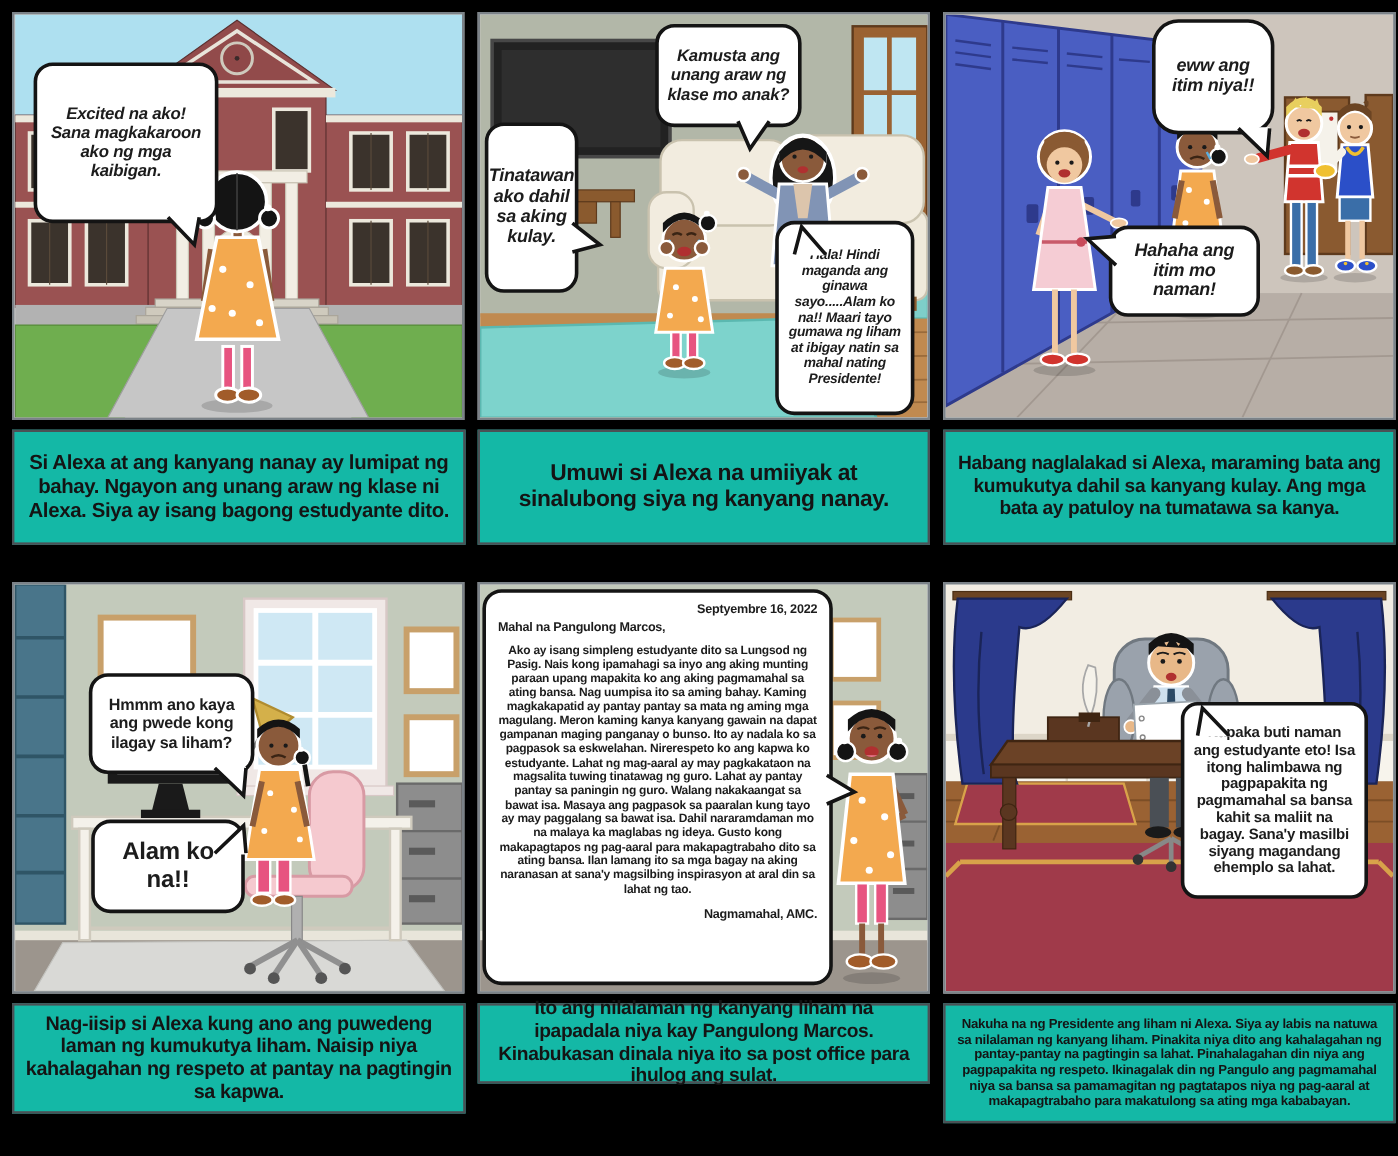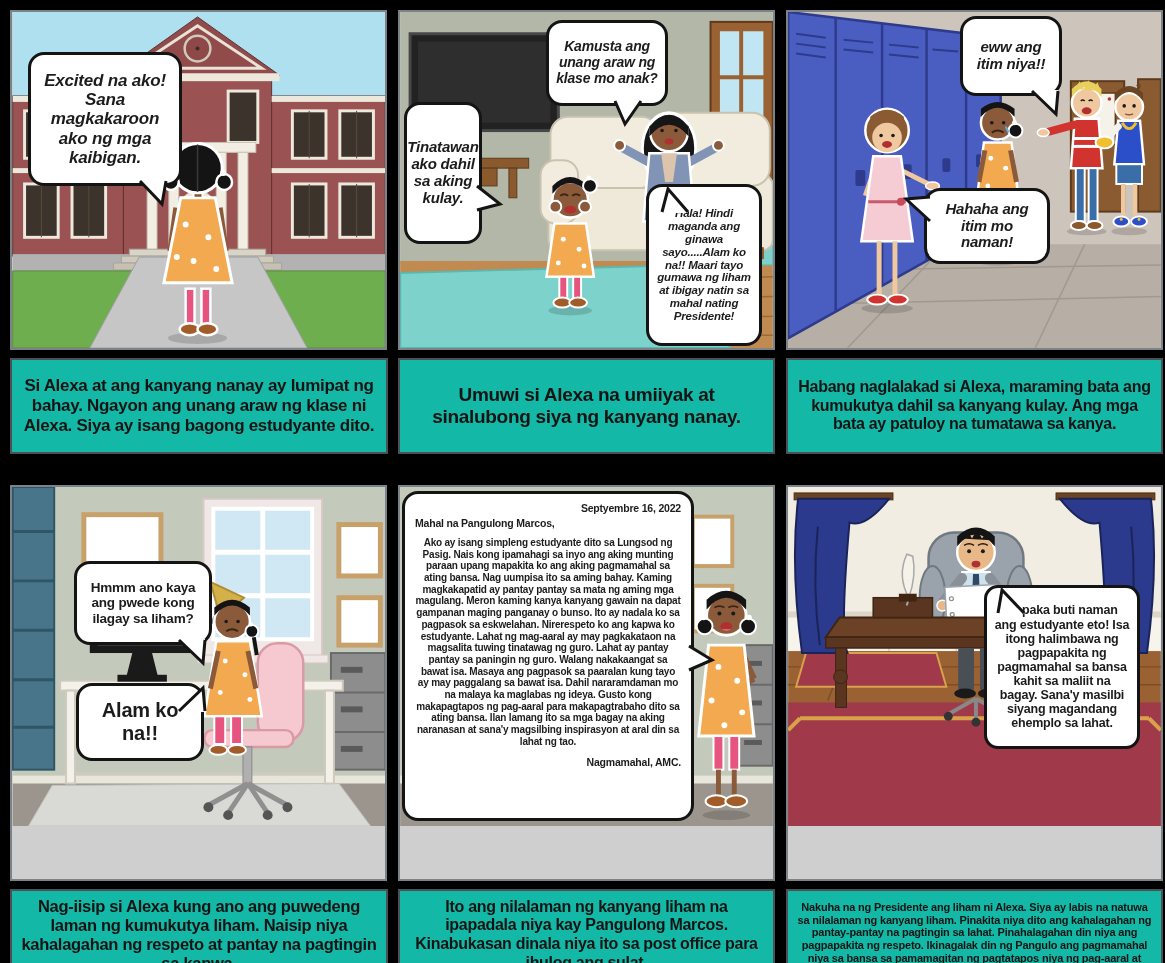--- a/index.html
+++ b/index.html
@@ -2,21 +2,21 @@
 <html><head>
 <meta charset="utf-8">
 <style>
   html,body{margin:0;padding:0;background:#000;}
   .board{position:relative;width:1165px;height:963px;background:#000;overflow:hidden;
          font-family:"Liberation Sans",sans-serif;}
   .cell{position:absolute;width:377px;}
   .scene{position:relative;width:377px;border:2px solid #7b8288;box-sizing:border-box;
          overflow:hidden;background:#cfcfcf;}
   .scene.r1{height:340px;font-style:italic;}
-  .scene.r2{height:396px;padding-left:48px;}
+  .scene.r2{height:343px;padding-left:48px;}
   .scene svg{position:absolute;left:0;top:0;display:block;}
   .caption{margin-top:8px;border:2px solid #4b5156;background:#14b8a6;box-sizing:border-box;
            color:#141414;font-weight:bold;text-align:center;display:flex;align-items:center;
            justify-content:center;padding:4px 8px;letter-spacing:-0.3px;line-height:1.16;}
   .bubble{position:absolute;background:#fff;border:3px solid #141414;border-radius:16px;
           display:flex;align-items:center;justify-content:center;text-align:center;
           font-weight:bold;color:#1c1c1c;line-height:1.13;padding:6px 7px;box-sizing:border-box;
           letter-spacing:-0.2px;}
   .tail{position:absolute;width:30px;height:26px;overflow:visible;}
   .letter{position:absolute;background:#fff;border:3px solid #141414;border-radius:16px;
@@ -103,21 +103,21 @@
           </g>
           <rect x="183" y="178" width="9" height="10" fill="#8a5a3b" stroke-width="2"></rect>
           <circle cx="187" cy="158" r="25" fill="#141414" stroke-width="3"></circle>
           <line x1="187" y1="134" x2="187" y2="182" stroke="#3a3a3a" stroke-width="1.5"></line>
           <circle cx="160" cy="172" r="8" fill="#141414" stroke-width="2.5"></circle>
           <circle cx="214" cy="172" r="8" fill="#141414" stroke-width="2.5"></circle>
           <circle cx="161" cy="163" r="3" fill="#fff" stroke="none"></circle>
           <circle cx="213" cy="163" r="3" fill="#fff" stroke="none"></circle>
         </g>
       </svg>
-      <div class="bubble" style="left:16px;top:40px;width:154px;height:134px;font-size:17px;">
+      <div class="bubble" style="left:16px;top:40px;width:154px;height:134px;font-size:14px;">
         <span>Excited na ako! Sana magkakaroon ako ng mga kaibigan.</span>
         <svg class="tail" style="left:72%;top:calc(100% - 3px);" viewBox="0 0 30 26">
           <polygon points="2,0 28,0 24,24" fill="#fff"></polygon>
           <path d="M2,1 L24,24 L28,1" fill="none" stroke="#141414" stroke-width="3"></path>
         </svg>
       </div>
     </div>
     <div class="caption" style="height:96px;font-size:17px;">Si Alexa at ang kanyang nanay ay lumipat ng bahay. Ngayon ang unang araw ng klase ni Alexa. Siya ay isang bagong estudyante dito.</div>
   </div>
 
@@ -339,21 +339,21 @@
           <ellipse cx="320" cy="132" rx="9" ry="6" fill="#f0c030" stroke="#fff" stroke-width="2"></ellipse>
           <rect x="332" y="154" width="26" height="20" fill="#3a6ea8" stroke="#fff" stroke-width="2"></rect>
           <line x1="339" y1="174" x2="339" y2="206" stroke="#f0c8a0" stroke-width="4.5"></line>
           <line x1="351" y1="174" x2="351" y2="206" stroke="#f0c8a0" stroke-width="4.5"></line>
           <ellipse cx="337" cy="212" rx="8" ry="5" fill="#2b4fc8" stroke="#fff" stroke-width="2"></ellipse>
           <ellipse cx="355" cy="212" rx="8" ry="5" fill="#2b4fc8" stroke="#fff" stroke-width="2"></ellipse>
           <circle cx="337" cy="210" r="1.5" fill="#f0c030"></circle>
             <circle cx="355" cy="210" r="1.5" fill="#f0c030"></circle>
         </g>
       </svg>
-      <div class="bubble" style="left:172px;top:4px;width:102px;height:80px;font-size:15px;">
+      <div class="bubble" style="left:172px;top:4px;width:102px;height:96px;font-size:15px;border-radius:22px;">
         <span>eww ang itim niya!!</span>
         <svg class="tail" style="left:70%;top:calc(100% - 3px);" viewBox="0 0 30 26">
           <polygon points="2,0 28,0 26,24" fill="#fff"></polygon>
           <path d="M2,1 L26,24 L28,1" fill="none" stroke="#141414" stroke-width="3"></path>
         </svg>
       </div>
       <div class="bubble" style="left:136px;top:176px;width:126px;height:76px;font-size:15px;">
         <span>Hahaha ang itim mo naman!</span>
         <svg class="tail" style="left:-25px;top:6%;" viewBox="0 0 30 26">
           <polygon points="28,2 28,26 4,4" fill="#fff"></polygon>
@@ -519,21 +519,21 @@
         <div class="dt">Septyembre 16, 2022</div>
         <div class="sal">Mahal na Pangulong Marcos,</div>
         <div class="body">Ako ay isang simpleng estudyante dito sa Lungsod ng Pasig. Nais kong ipamahagi sa inyo ang aking munting paraan upang mapakita ko ang aking pagmamahal sa ating bansa. Nag uumpisa ito sa aming bahay. Kaming magkakapatid ay pantay pantay sa mata ng aming mga magulang. Meron kaming kanya kanyang gawain na dapat gampanan maging panganay o bunso. Ito ay nadala ko sa pagpasok sa eskwelahan. Nirerespeto ko ang kapwa ko estudyante. Lahat ng mag-aaral ay may pagkakataon na magsalita tuwing tinatawag ng guro. Lahat ay pantay pantay sa paningin ng guro. Walang nakakaangat sa bawat isa. Masaya ang pagpasok sa paaralan kung tayo ay may paggalang sa bawat isa. Dahil nararamdaman mo na malaya ka maglabas ng ideya. Gusto kong makapagtapos ng pag-aaral para makapagtrabaho dito sa ating bansa. Ilan lamang ito sa mga bagay na aking naranasan at sana'y magsilbing inspirasyon at aral din sa lahat ng tao.</div>
         <div class="cls">Nagmamahal, AMC.</div>
         <svg class="tail" style="left:calc(100% - 3px);top:150px;" viewBox="0 0 30 26">
           <polygon points="0,2 0,26 24,16" fill="#fff"></polygon>
           <path d="M1,2 L24,16 L1,26" fill="none" stroke="#141414" stroke-width="3"></path>
         </svg>
       </div>
     </div>
-    <div class="caption" style="height:92px;font-size:16px;">Ito ang nilalaman ng kanyang liham na ipapadala niya kay Pangulong Marcos. Kinabukasan dinala niya ito sa post office para ihulog ang sulat.</div>
+    <div class="caption" style="height:67px;font-size:16px;">Ito ang nilalaman ng kanyang liham na ipapadala niya kay Pangulong Marcos. Kinabukasan dinala niya ito sa post office para ihulog ang sulat.</div>
   </div>
 
   <div class="cell" style="left:786px;top:485px;">
     <div class="scene r2">
       <svg width="373" height="339" viewBox="0 0 377 343">
         <rect x="0" y="0" width="377" height="130" fill="#f2ede3"></rect>
         <rect x="0" y="126" width="377" height="6" fill="#ddd6c8"></rect>
         <rect x="0" y="132" width="377" height="34" fill="#f7f4ec"></rect>
         <g stroke="#ddd6c8" stroke-width="2">
           <line x1="34" y1="132" x2="34" y2="166"></line>

